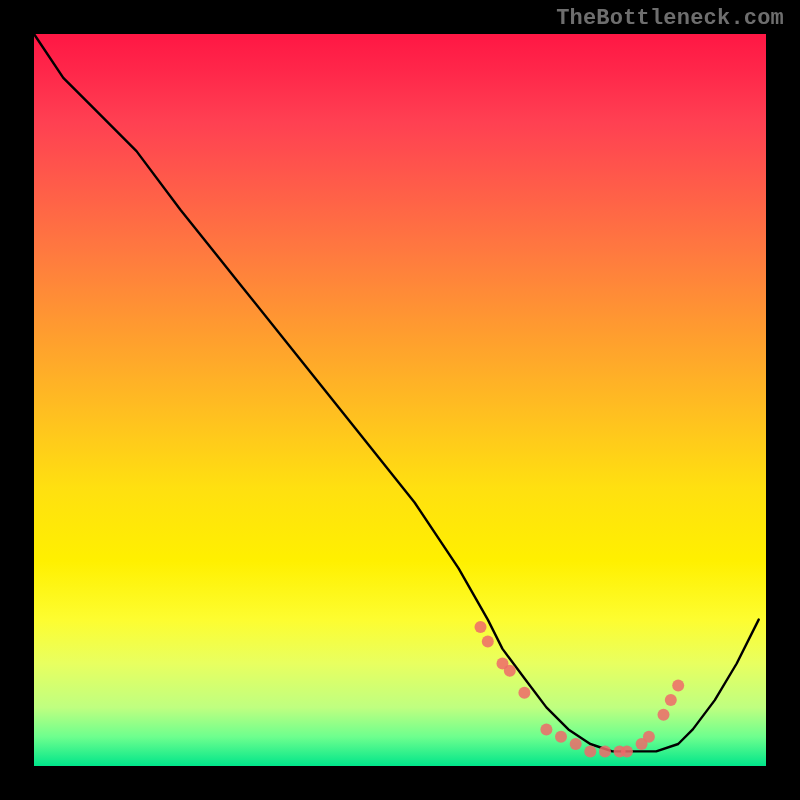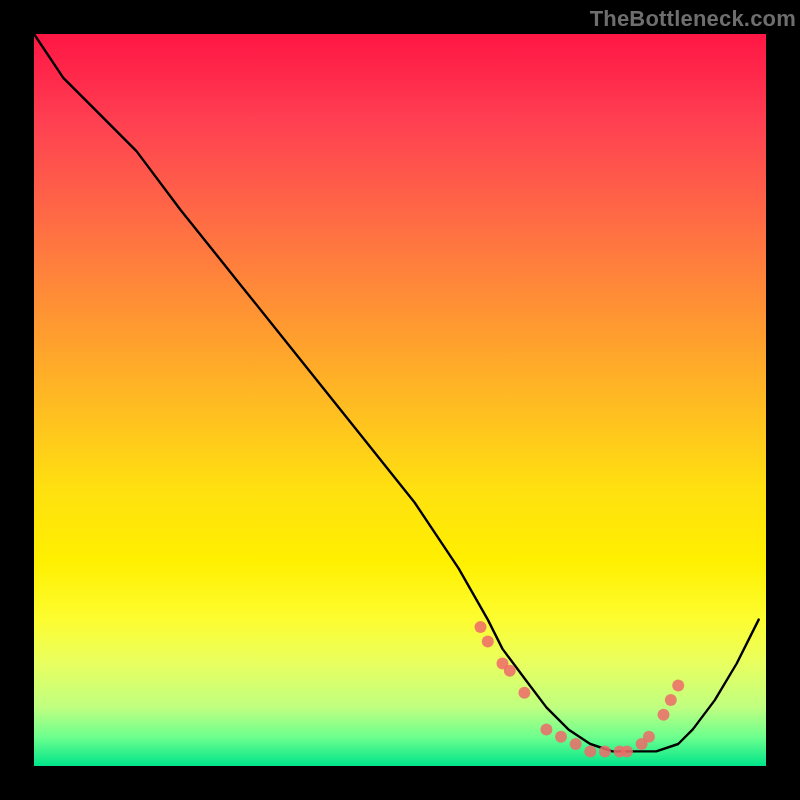--- a/index.html
+++ b/index.html
@@ -38,26 +38,27 @@
       #fdfd30 80%,
       #e8ff60 86%,
       #bfff80 92%,
       #6eff8e 96%,
       #00e58a 100%
     );
   }
   .watermark {
     position: absolute;
     top: 6px;
-    right: 4px;
+    right: 16px;
     color: #6e6e6e;
     font-size: 22px;
     font-weight: 600;
     letter-spacing: 0.2px;
     user-select: none;
+    font-family: Liberation Mono, monospace;
   }
   svg.overlay {
     position: absolute;
     left: 0;
     top: 0;
     width: 732px;
     height: 732px;
     overflow: visible;
   }
 </style>

